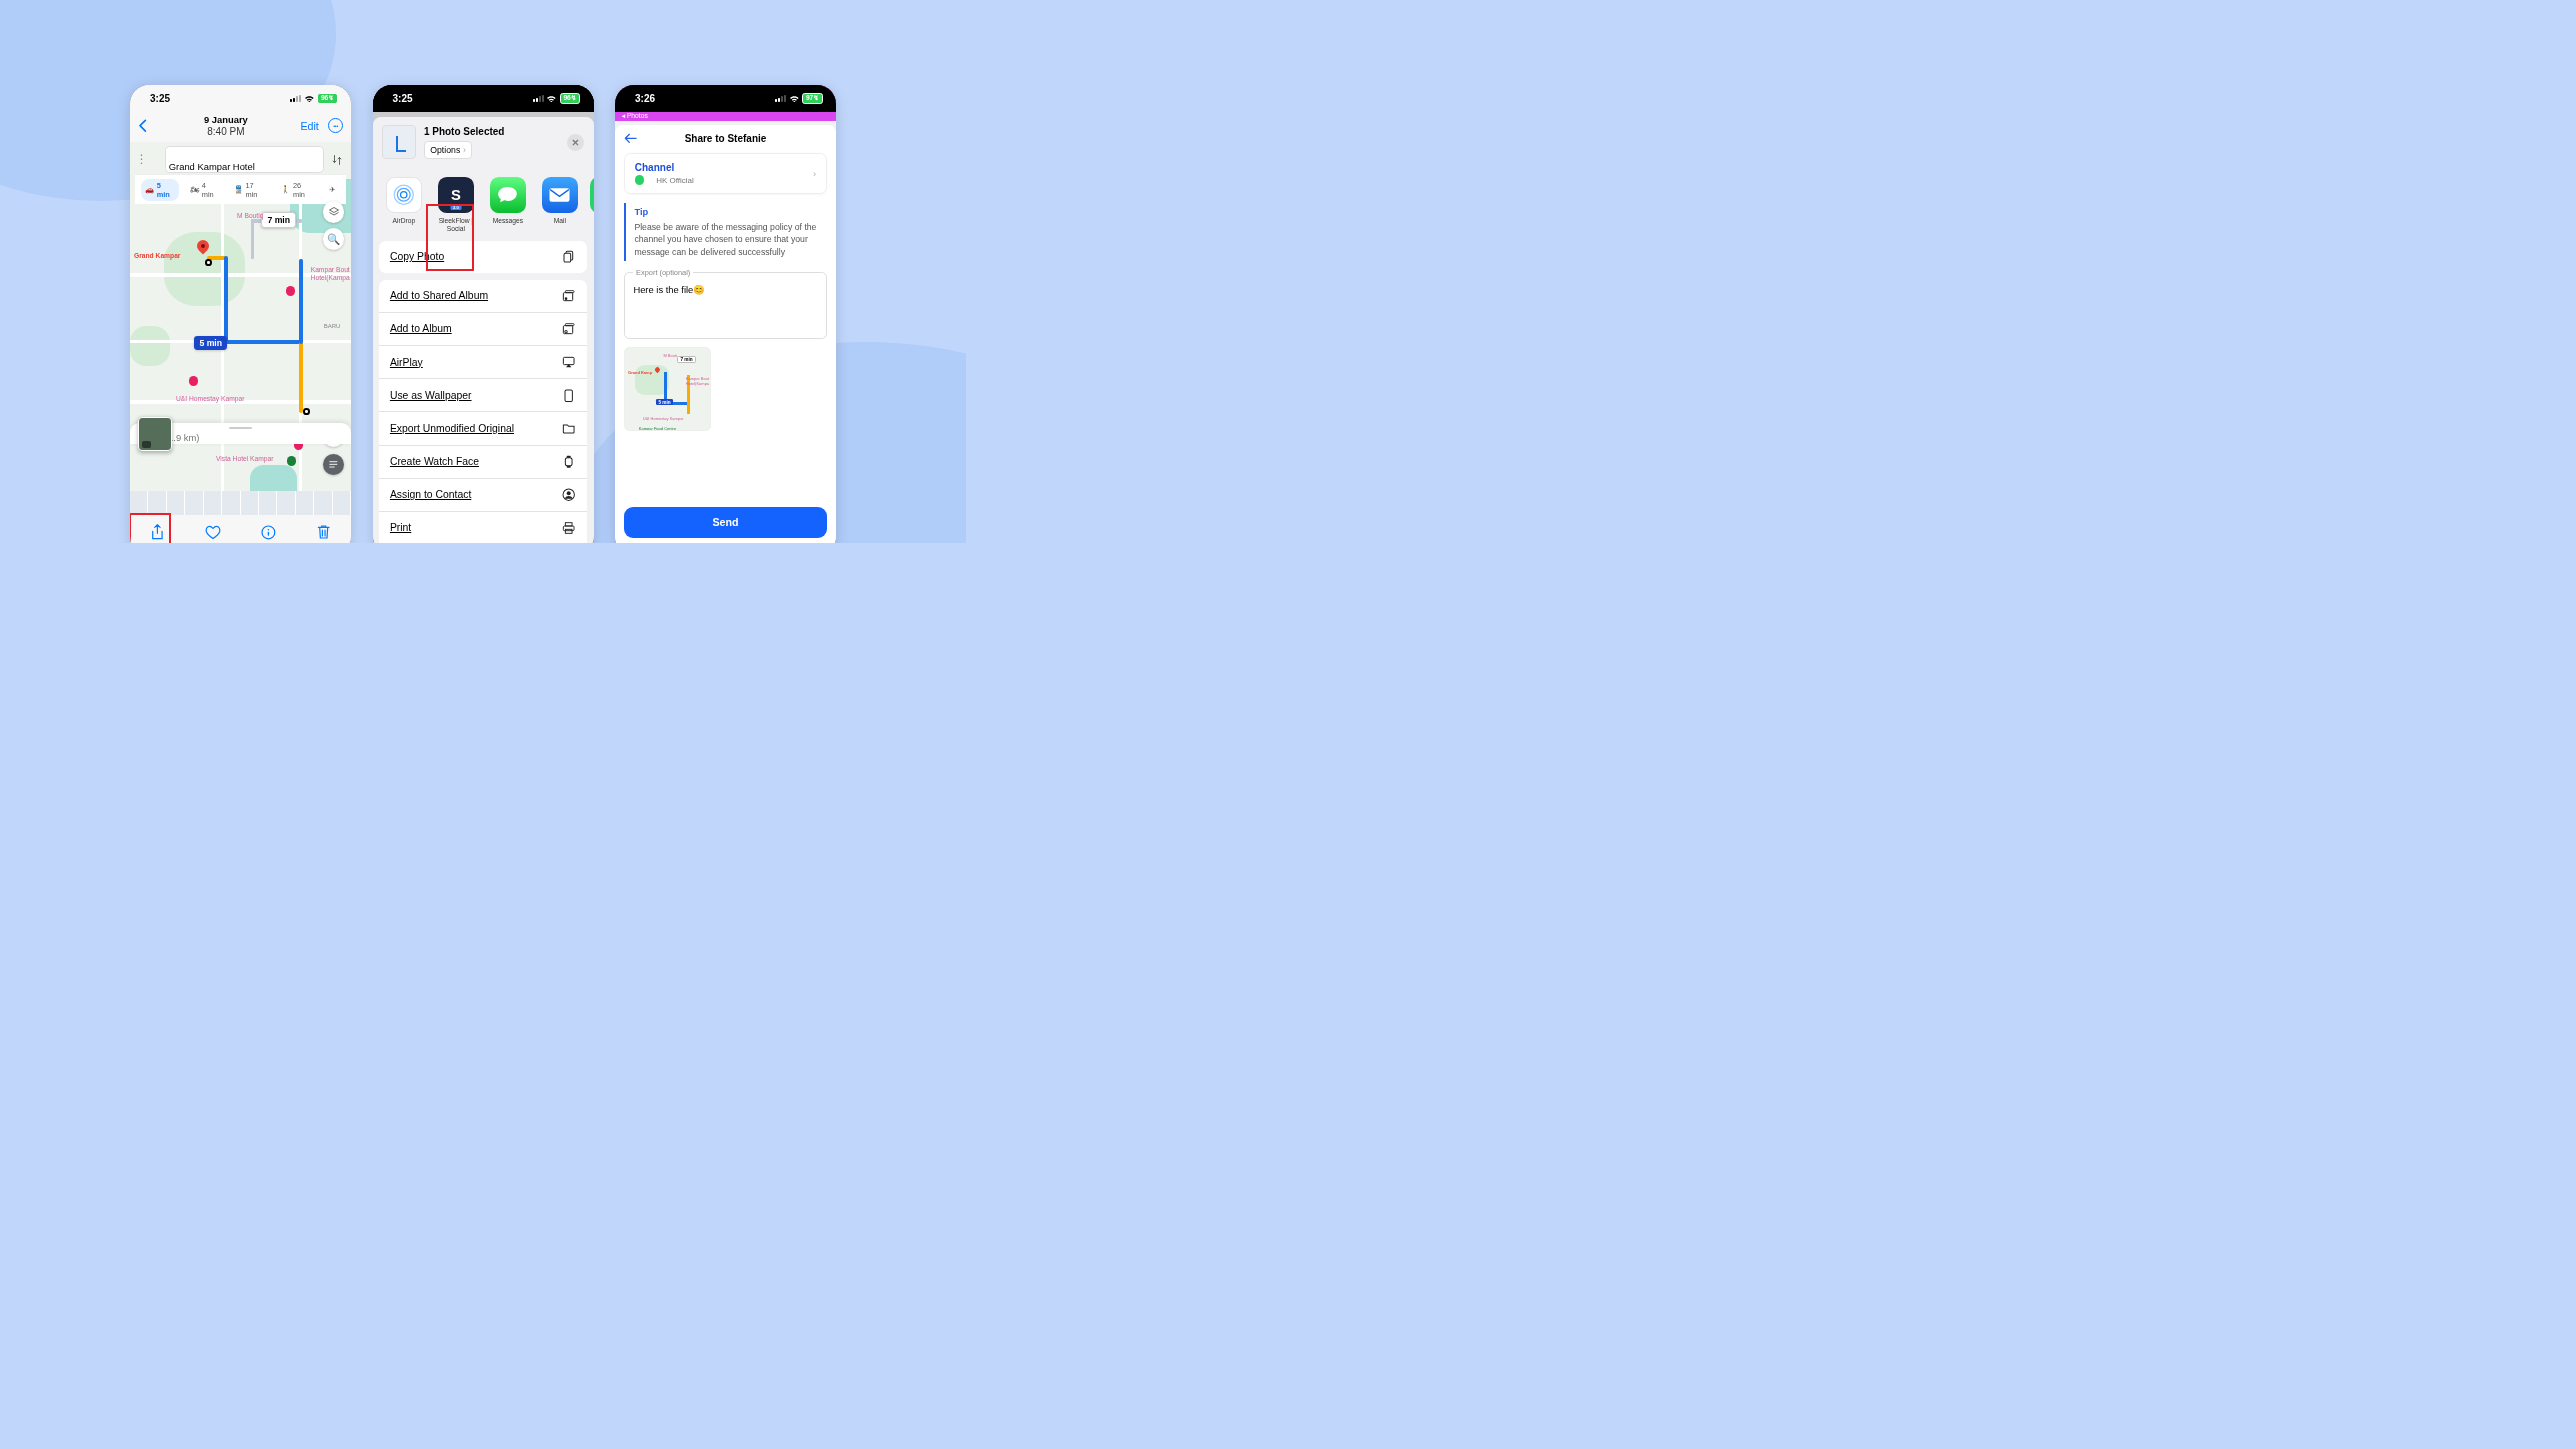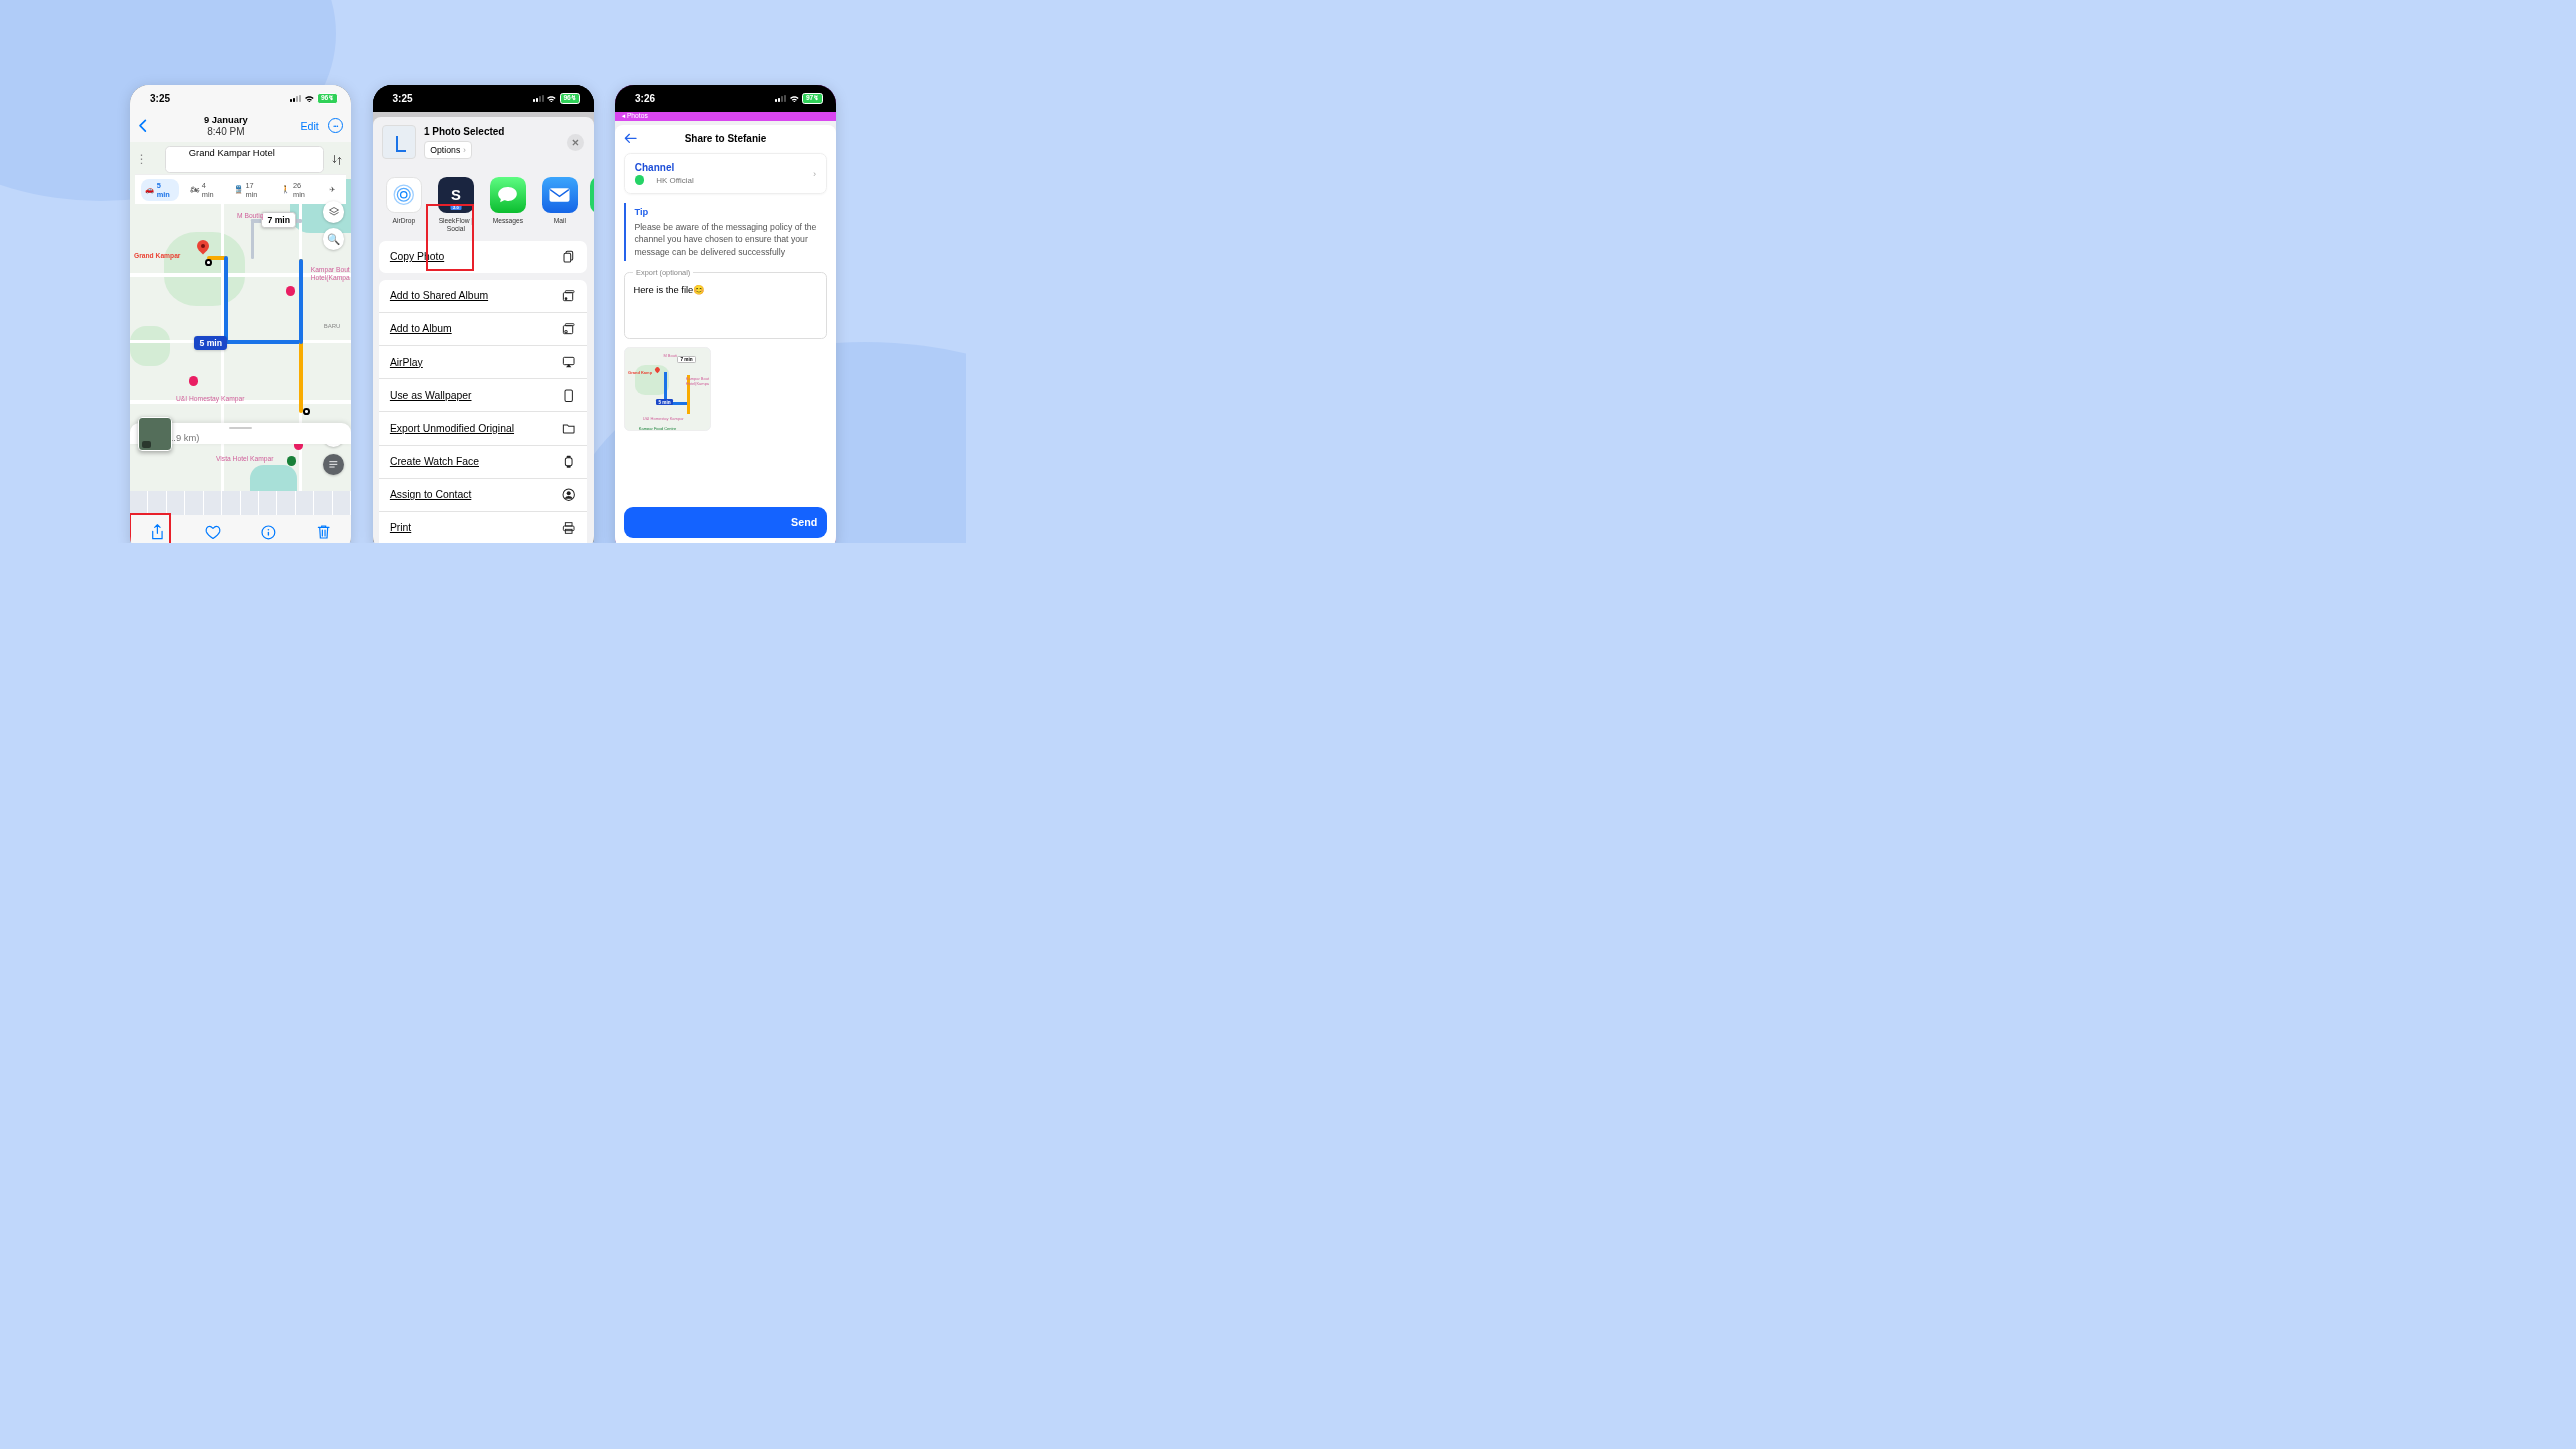--- a/index.html
+++ b/index.html
@@ -25,21 +25,21 @@
   .back-chev { color: #007aff; font-size: 14.8px; font-weight: 300; width: 13.4px; }
   .p1-title { flex: 1; text-align: center; line-height: 1.15; }
   .p1-title .date { font-size: 9.4px; font-weight: 700; }
   .p1-title .time { font-size: 10px; color: #333; }
   .edit-link { color: #007aff; font-size: 10.7px; font-weight: 500; }
   .more-circ { width: 14.8px; height: 14.8px; border: 1.1px solid #007aff; border-radius: 50%; margin-left: 5.4px; display: flex; align-items: center; justify-content: center; }
   .more-circ::after { content: "•••"; color: #007aff; font-size: 5.4px; letter-spacing: -0.3px; }
 
   .map-area { height: 356px; background: #eef3ed; position: relative; overflow: hidden; }
   .search-row { position: absolute; top: 4px; left: 5.4px; right: 5.4px; display: flex; align-items: center; gap: 4px; }
-  .search-box { flex: 1; background: #fff; border: 0.7px solid #ddd; border-radius: 4.7px; height: 27px; display: flex; align-items: flex-start; padding: 0 23px; font-size: 9.4px; margin-left: 13.4px; }
+  .search-box { flex: 1; background: #fff; border: 0.7px solid #ddd; border-radius: 4.7px; height: 27px; display: flex; align-items: flex-end; padding: 0 3px; font-size: 9.4px; margin-left: 13.4px; }
   .swap-ic { width: 17.4px; height: 17.4px; color: #555; display:flex; align-items:center; justify-content:center; }
   .mode-row { position: absolute; top: 32px; left: 5.4px; right: 5.4px; background: #fff; display: flex; gap: 6.7px; padding: 3.4px 5.4px; font-size: 7.4px; border-top:0.7px solid #eee; }
   .mode-chip { display: flex; align-items: center; gap: 2px; padding: 2px 4.7px; border-radius: 8px; color: #555; }
   .mode-chip.active { background: #e3f0ff; color: #1a73e8; font-weight: 600; }
 
   .map-bg { position:absolute; inset:0; top:50px; }
   .road { position:absolute; background:#fff; }
   .water { position: absolute; background: #a8e0d8; }
   .park { position: absolute; background: #d4ecd5; border-radius: 40%; }
   .route { position: absolute; background: #1a73e8; border-radius: 2px; }
@@ -104,21 +104,21 @@
   .ch-sub { font-size:8px; color:#777; display:flex; align-items:center; gap:12px; margin-top:2px; }
   .wa-sm { width:9.4px; height:9.4px; background:#25d366; border-radius:50%; display:inline-block; }
   .ch-chev { color:#aaa; font-size:9.4px; }
   .tip-box { border-left:2px solid #2563eb; padding:2.7px 0 2.7px 8px; margin-bottom:10.7px; }
   .tip-box .h { color:#2563eb; font-weight:600; font-size:9.4px; margin-bottom:4px; }
   .tip-box .b { font-size:8.7px; color:#555; line-height:1.45; }
   .msg-field { border:0.7px solid #ddd; border-radius:5.4px; position:relative; padding:10.7px 8px 8px; min-height:67px; margin-bottom:8px; }
   .msg-lbl { position:absolute; top:-4.7px; left:8px; background:#fff; padding:0 2.7px; font-size:7.4px; color:#888; }
   .msg-val { font-size:9.4px; }
   .att-prev { width:87px; height:84px; background:#e8eef4; border:0.7px solid #eee; border-radius:5.4px; position:relative; overflow:hidden; }
-  .send-btn { background:#1463ff; color:#fff; font-weight:700; font-size:10.7px; text-align:right; padding:9.4px; border-radius:9px; margin-top:auto; margin-bottom:13.4px; }
+  .send-btn { background:#1463ff; color:#fff; font-weight:700; font-size:10.7px; text-align:center; padding:9.4px; border-radius:9px; margin-top:auto; margin-bottom:13.4px; }
 
   
   .mini-map .r1 { position:absolute; background:#1a73e8; }
   .mini-map .bb { position:absolute; background:#1a47c8; color:#fff; font-size:4.7px; padding:0.7px 2px; border-radius:1.3px; font-weight:700; }
   .mini-map .wb { position:absolute; background:#fff; border:0.7px solid #bbb; font-size:4.7px; padding:0 2px; border-radius:1.3px; font-weight:600; }
   .mini-map .pl { position:absolute; font-size:4px; color:#d0619b; }
 
   svg { display:block; }
 </style>
 </head>

